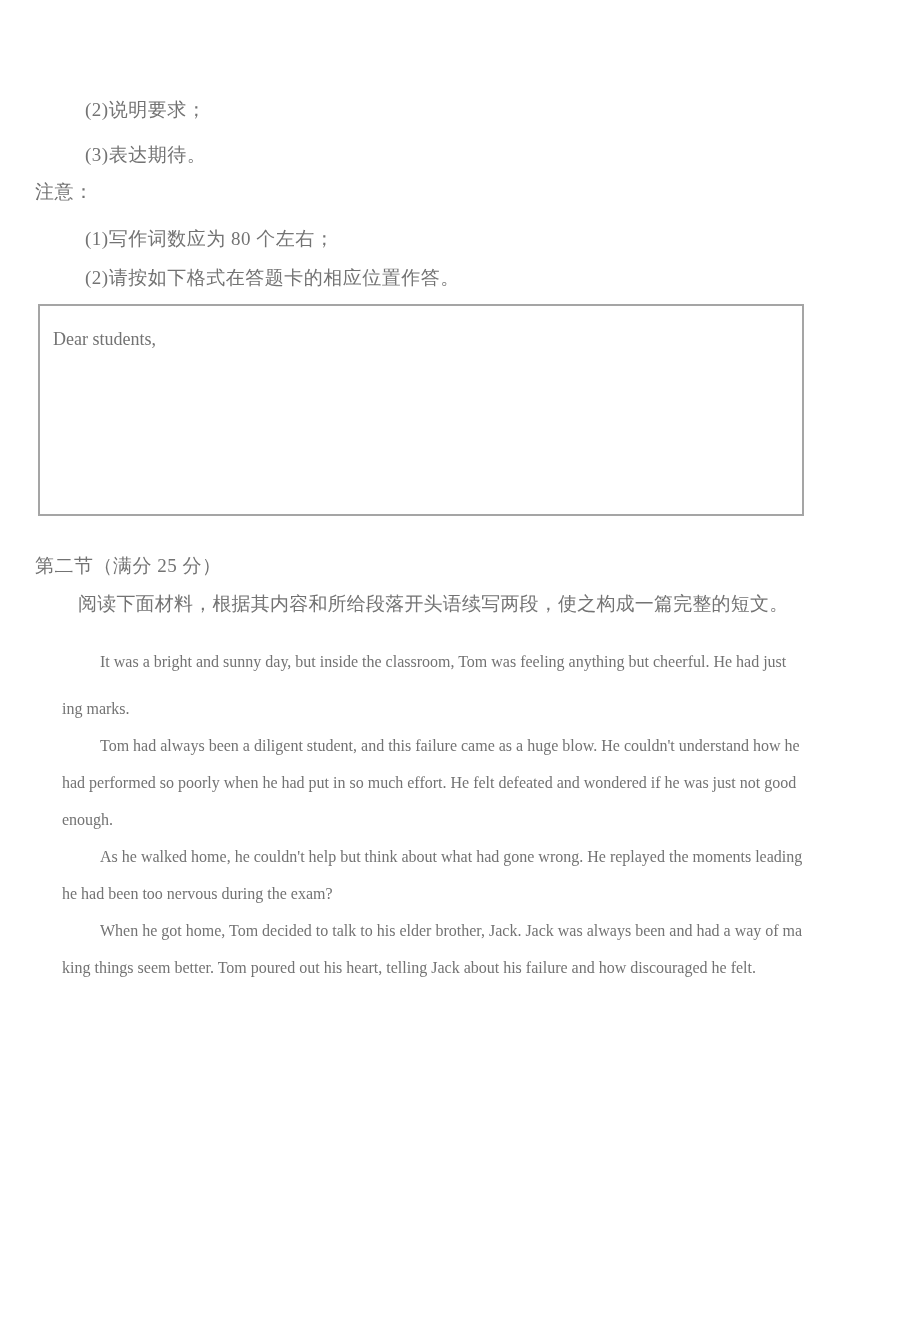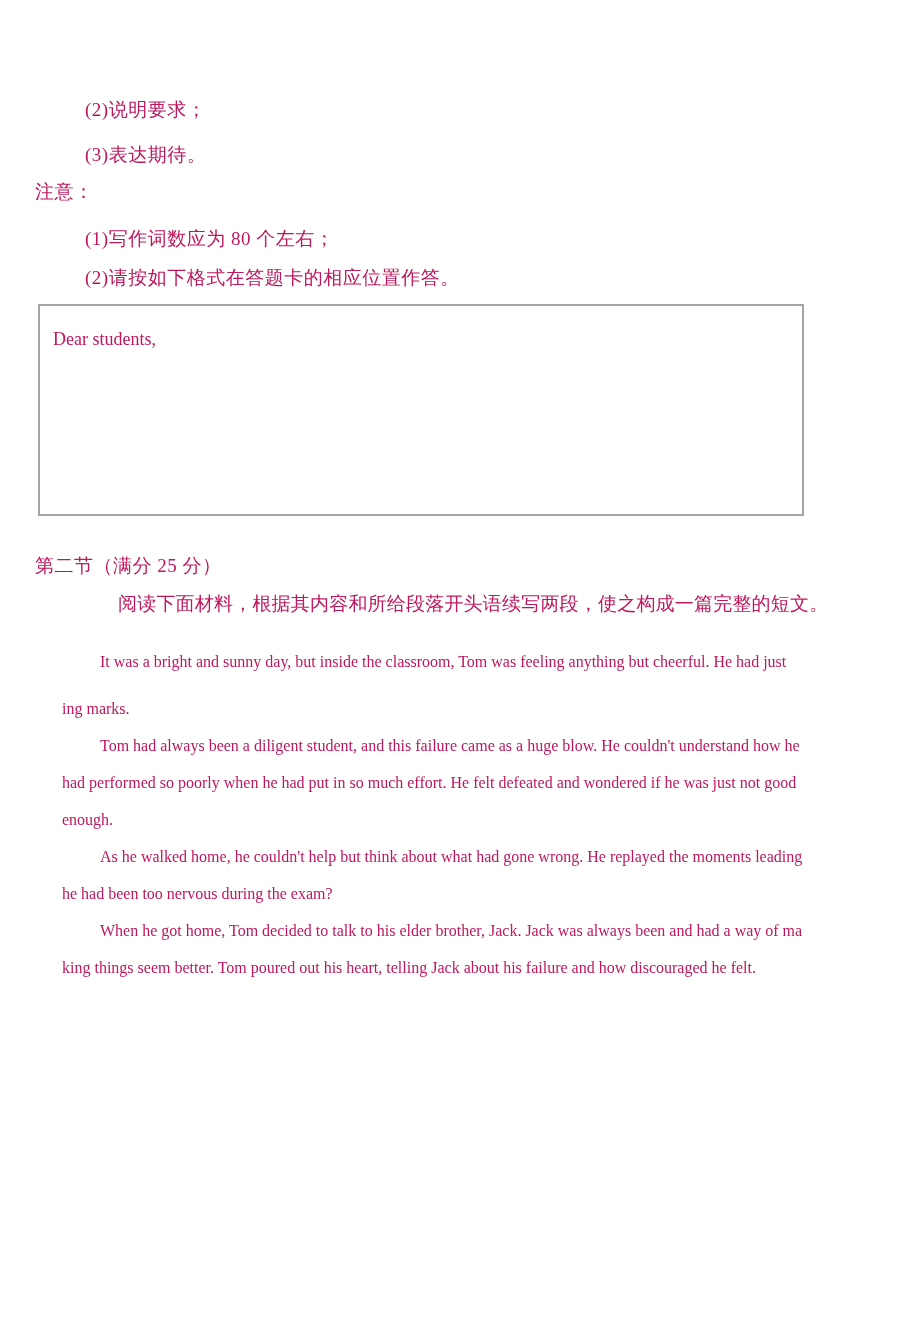--- a/index.html
+++ b/index.html
@@ -5,21 +5,21 @@
   html, body {
     margin: 0;
     padding: 0;
     background: #ffffff;
   }
   .page {
     position: relative;
     width: 900px;
     height: 978px;
     background: #ffffff;
-    color: #be185d;
+    color: #737373;
     font-family: "Liberation Serif", "DejaVu Serif", serif;
     overflow: hidden;
   }
   
   .cnline {
     position: absolute;
     font-size: 19px;
     line-height: 26px;
     white-space: nowrap;
     letter-spacing: 0.5px;
@@ -53,21 +53,20 @@
     letter-spacing: 0.5px;
   }
   .section-intro {
     position: absolute;
     left: 78px;
     top: 591px;
     font-size: 19px;
     line-height: 26px;
     white-space: nowrap;
     letter-spacing: 0.2px;
-    margin-left: 40px;
   }
   
   .passage {
     position: absolute;
     left: 34px;
     top: 643px;
     width: 850px;
     margin-left: 28px;
   }
   .para { margin: 0; padding: 0; }

